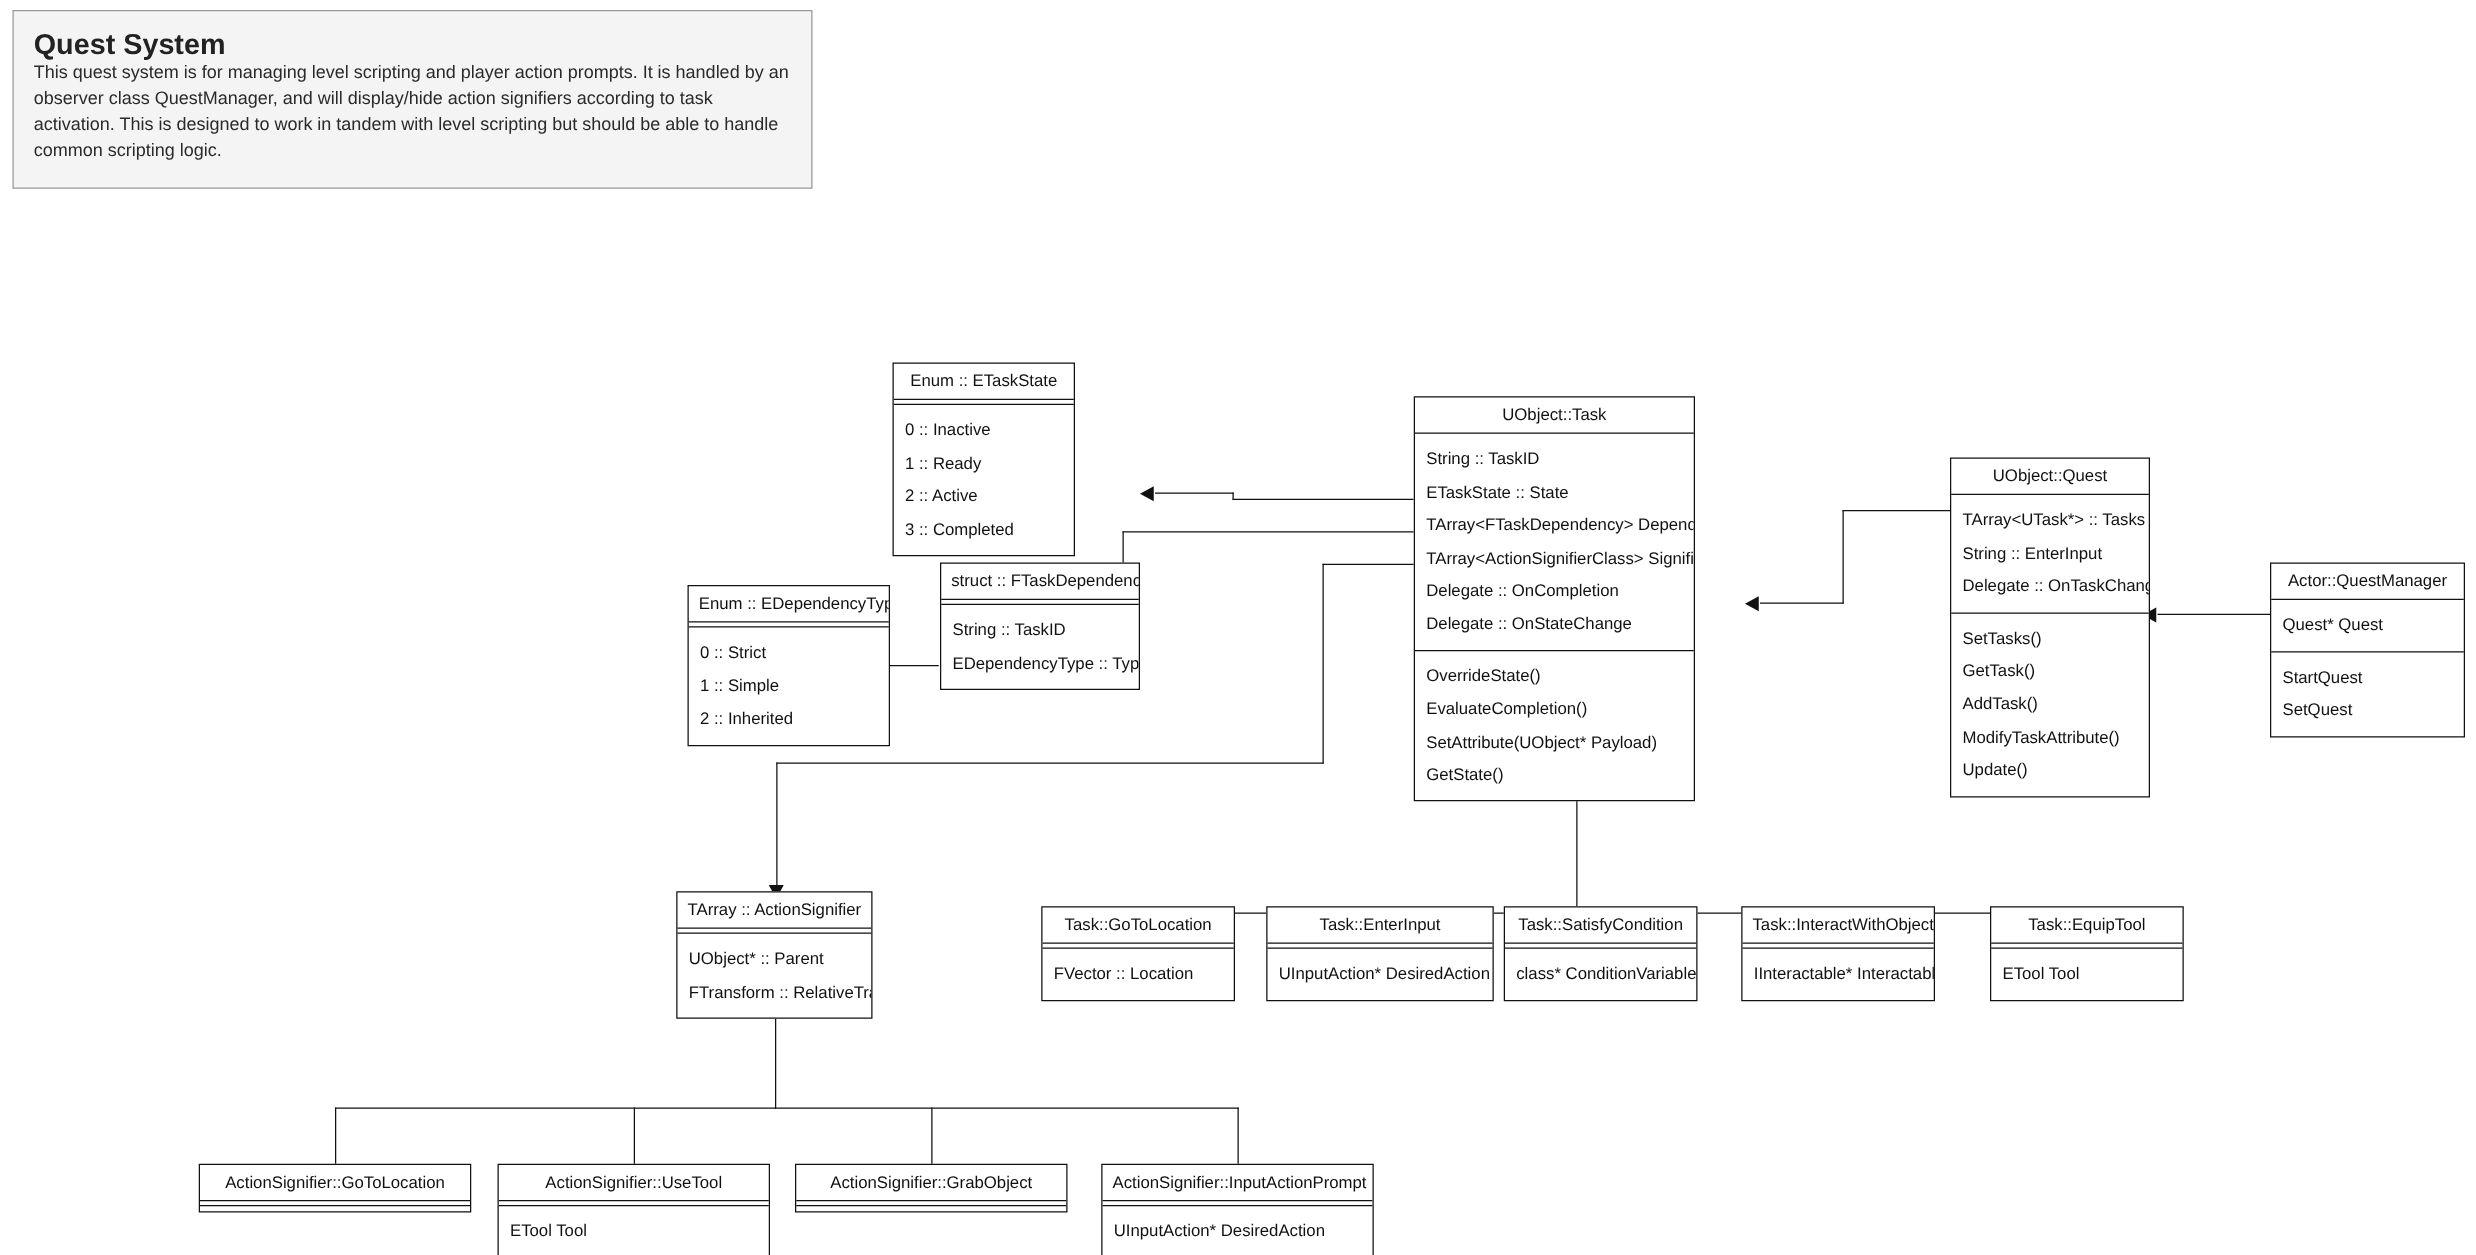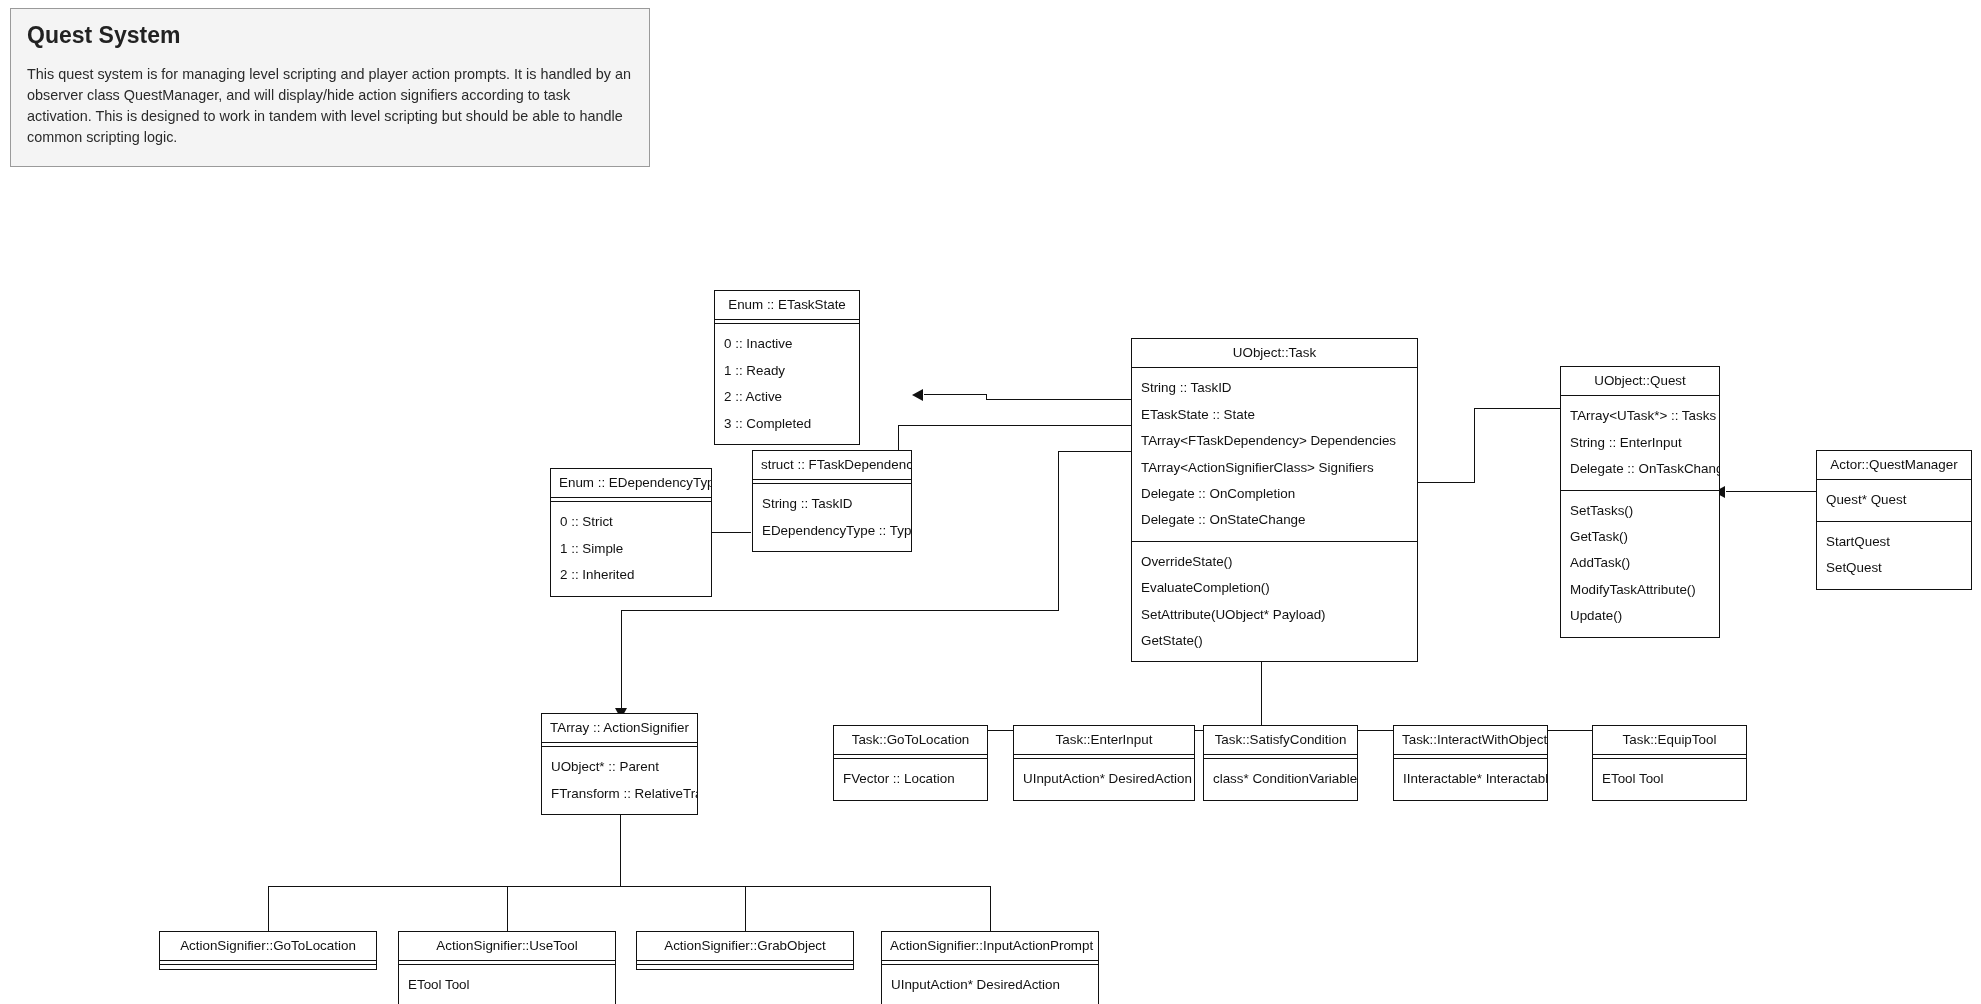--- a/index.html
+++ b/index.html
@@ -29,21 +29,21 @@
     width: 640px;
     box-sizing: border-box;
     background: #f4f4f4;
     border: 1px solid #9a9a9a;
     padding: 14px 16px 18px 16px;
   }
   .note-title {
     font-size: 23px;
     font-weight: bold;
     color: #222;
-    margin: 0 0 16px 0;
+    margin: 0 0 0 0;
     line-height: 1.1;
   }
   .note-body {
     font-size: 14.4px;
     line-height: 1.45;
     color: #2a2a2a;
     white-space: pre-line;
   }
 
   
@@ -195,21 +195,21 @@
 
   <div class="uml" style="left:752px; top:450px; width:160px;">
     <div class="hdr">struct :: FTaskDependency</div>
     <div class="sep2"></div>
     <div class="sect">
       <div class="row">String :: TaskID</div>
       <div class="row">EDependencyType :: Type</div>
     </div>
   </div>
 
-  <div class="uml" style="left:1131px; top:338px; width:287px;">
+  <div class="uml" style="left:1131px; top:317px; width:225px;">
     <div class="hdr">UObject::Task</div>
     <div class="sep1"></div>
     <div class="sect">
       <div class="row">String :: TaskID</div>
       <div class="row">ETaskState :: State</div>
       <div class="row">TArray&lt;FTaskDependency&gt; Dependencies</div>
       <div class="row">TArray&lt;ActionSignifierClass&gt; Signifiers</div>
       <div class="row">Delegate :: OnCompletion</div>
       <div class="row">Delegate :: OnStateChange</div>
     </div>

